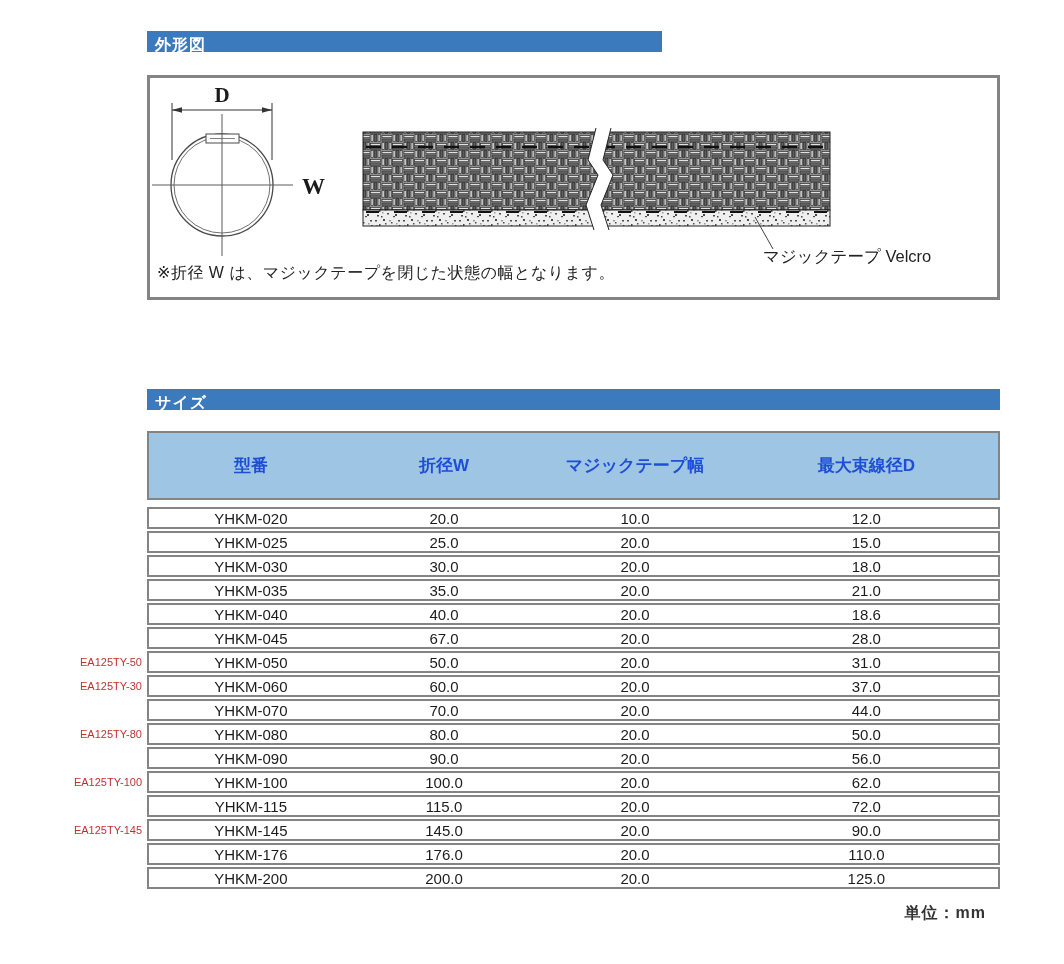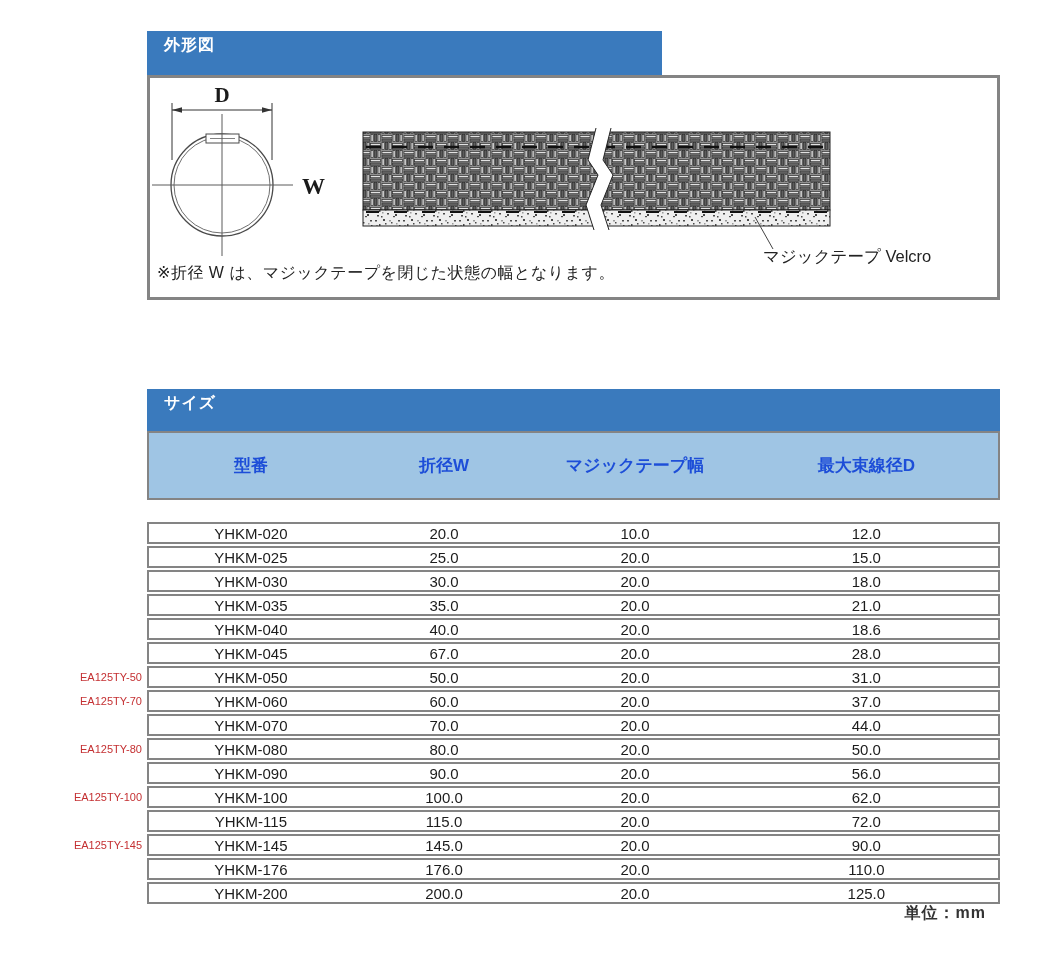--- a/index.html
+++ b/index.html
@@ -17,26 +17,26 @@
   }
   .page{
     position:relative;
     width:1064px;height:964px;
     background:#ffffff;
     overflow:hidden;
   }
   
   .section-bar{
     position:absolute;
-    height:44px;
+    height:21px;
     background:var(--accent);
     color:#ffffff;
     font-size:16px;font-weight:bold;
     line-height:27px;
-    padding-left:17px;
+    padding-left:8px;
     letter-spacing:1px;
   }
   .bar-outline{left:147px;top:31px;width:515px;}
   .bar-size{left:147px;top:389px;width:853px;}
 
   
   .diagram-box{
     position:absolute;
     left:147px;top:75px;width:853px;height:225px;
     border:3px solid var(--border);
@@ -68,21 +68,21 @@
   }
   .thead-box{
     flex:1;
     height:69px;
     background:var(--thead-bg);
     border:2px solid var(--border);
     display:flex;align-items:center;
     font-size:17px;font-weight:600;
     color:#1d4ed8;
   }
-  .rows{margin-top:22px;display:flex;flex-direction:column;row-gap:2px;}
+  .rows{margin-top:7px;display:flex;flex-direction:column;row-gap:2px;}
   .row-line{display:flex;height:22px;}
   .row-box{
     flex:1;
     border:2px solid var(--border);
     background:#ffffff;
     display:flex;align-items:center;
     font-size:15px;
     color:var(--ink);
   }
   .c{text-align:center;}
@@ -264,21 +264,21 @@
       <div class="gutter">EA125TY-50</div>
       <div class="row-box">
         <div class="c col-model">YHKM-050</div>
         <div class="c col-w">50.0</div>
         <div class="c col-tape">20.0</div>
         <div class="c col-d">31.0</div>
       </div>
     </div>
 
     <div class="row-line">
-      <div class="gutter">EA125TY-70</div>
+      <div class="gutter">EA125TY-30</div>
       <div class="row-box">
         <div class="c col-model">YHKM-060</div>
         <div class="c col-w">60.0</div>
         <div class="c col-tape">20.0</div>
         <div class="c col-d">37.0</div>
       </div>
     </div>
 
     <div class="row-line">
       <div class="gutter"></div>

